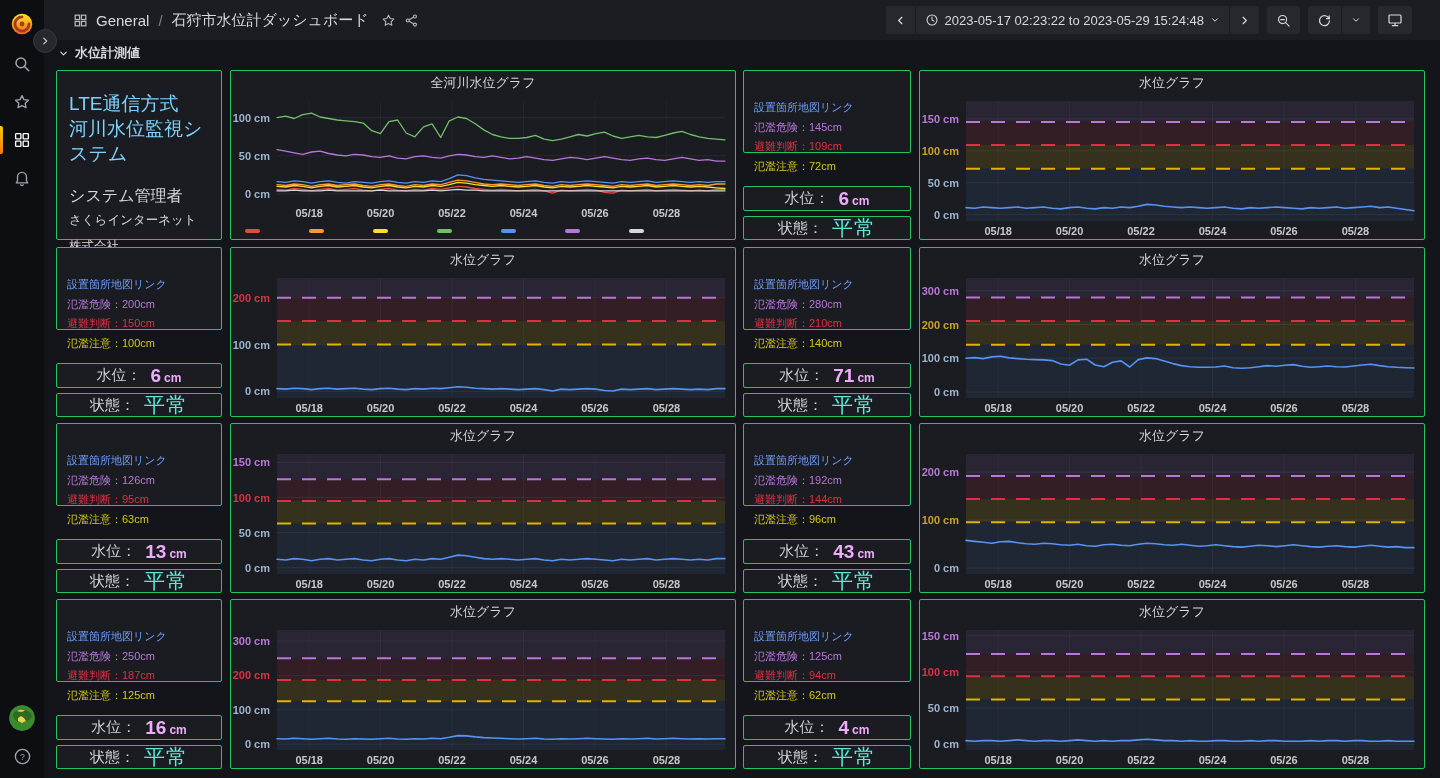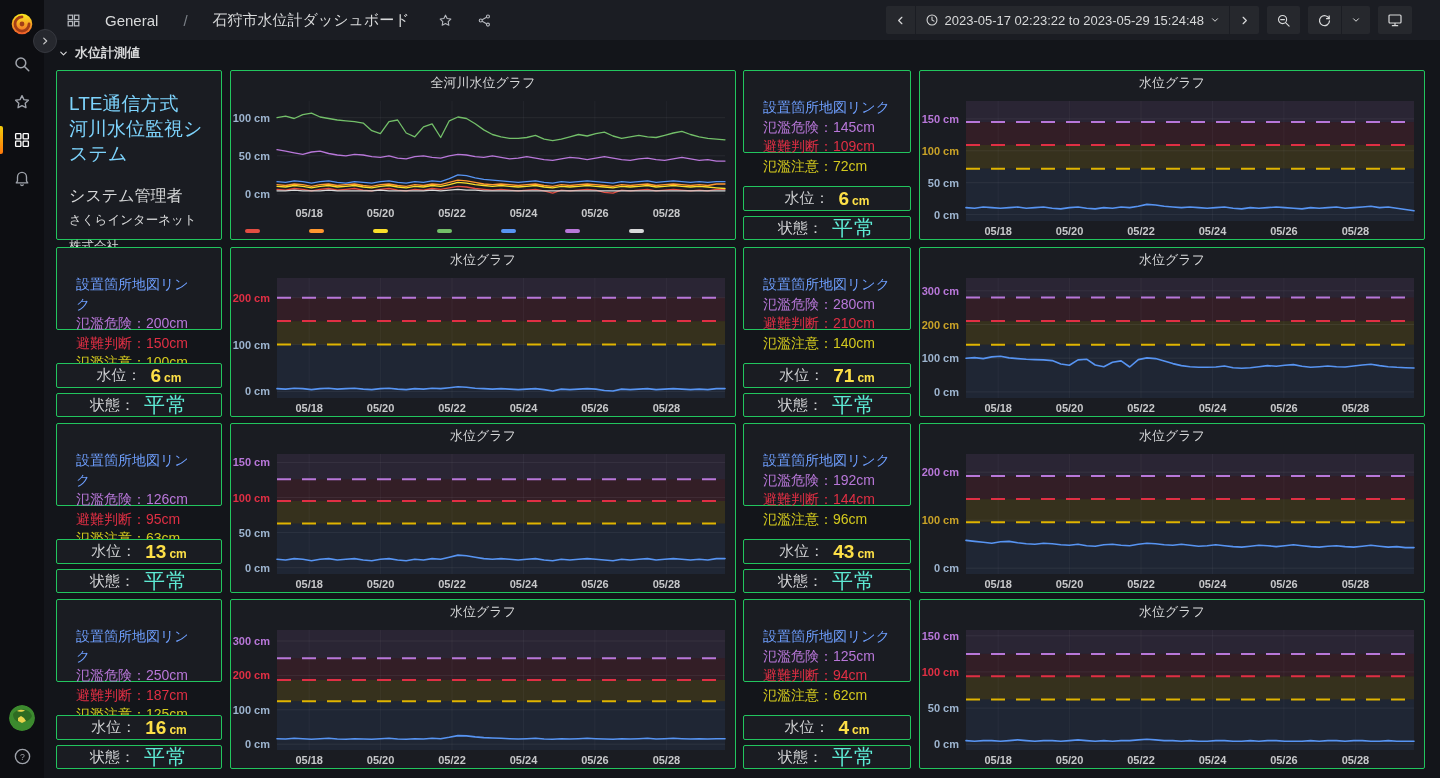--- a/index.html
+++ b/index.html
@@ -13,21 +13,21 @@
   .sidebar{position:absolute;left:0;top:0;width:44px;height:778px;background:#0d0e12;z-index:5}
   .side-icon{position:absolute;left:0;width:44px;height:32px;display:flex;align-items:center;justify-content:center;color:#9fa3ab;cursor:pointer}
   .side-icon svg{display:block}
   .side-icon.active{color:#ffffff}
   .active-bar{position:absolute;left:0;top:2px;width:3px;height:28px;background:linear-gradient(#f2cc0c,#ff780a);border-radius:0 2px 2px 0}
   .expand-btn{position:absolute;left:33px;top:29px;width:22px;height:22px;border-radius:50%;
     background:#26282e;border:1px solid #36383f;color:#c7c8c9;display:flex;align-items:center;justify-content:center;z-index:9;cursor:pointer}
   .avatar{width:26px;height:26px;border-radius:50%;overflow:hidden}
   
   .navbar{position:absolute;left:44px;top:0;width:1396px;height:40px;background:#1b1d23;display:flex;align-items:center;z-index:4}
-  .crumb-wrap{display:flex;align-items:center;gap:24px;padding-left:22px;font-size:15px;font-weight:500;color:#d8d9da}
+  .crumb-wrap{display:flex;align-items:center;gap:8px;padding-left:29px;font-size:15px;font-weight:500;color:#d8d9da}
   .crumb-sep{color:#7b8087;padding:0 1px}
   .nav-ico{color:#b4b7bd;display:flex;align-items:center;cursor:pointer}
   .nav-right{margin-left:auto;display:flex;align-items:center;gap:8px;padding-right:28px}
   .btn-group{display:flex}
   .btn{height:28px;background:#26282d;border:none;color:#d8d9da;display:flex;align-items:center;gap:6px;
        padding:0 9px;font-size:13px;font-weight:500;cursor:pointer;font-family:inherit}
   .btn-group .btn{border-right:1px solid #1b1d23}
   .btn-group .btn:first-child{border-radius:2px 0 0 2px}
   .btn-group .btn:last-child{border-radius:0 2px 2px 0;border-right:none}
   .btn.single{border-radius:2px}
@@ -42,30 +42,30 @@
   .legend{position:absolute;left:14px;bottom:6px;display:flex;gap:49px;align-items:center}
   .legend span{width:15px;height:4px;border-radius:2px;display:block}
   
   .info-panel{padding:20px 12px;line-height:25px}
   .info-h{font-size:19px;font-weight:400;color:#7dd3fc}
   .info-sub{font-size:16px;font-weight:500;margin-top:18px;line-height:23px}
   .info-small{font-size:12.5px;line-height:26px;color:#d8d9da}
   
   .station{position:absolute}
   .station .panel{left:0;right:0}
-  .station-info{top:0;height:83px;padding:27px 19px 0;font-size:14px;line-height:19.5px}
+  .station-info{top:0;height:83px;padding:27px 10px 0;font-size:11px;line-height:19.5px}
   .map-link{color:#6e9fff;display:block;cursor:pointer;text-decoration:none}
   .th-danger{color:#b877d9}
   .th-evac{color:#e02f44}
   .th-caution{color:#d3c91e}
   .stat-1{top:116px;height:25px}
   .stat-2{top:146px;height:24px}
   .stat-panel{display:flex;align-items:center;justify-content:center;gap:9px}
   .stat-label{font-size:15px;color:#cfd0d2}
-  .stat-value-orange{color:#fde047;font-weight:700;font-size:19px}
+  .stat-value-orange{color:#f0abfc;font-weight:700;font-size:19px}
   .stat-value-orange .unit{font-size:12px;margin-left:3px}
   .stat-value-green{color:#5eead4;font-size:21px;letter-spacing:1px}
 </style>
 </head>
 <body>
 
 <aside class="sidebar">
   <div class="side-icon" style="top:8px">
     <svg width="26" height="26" viewBox="0 0 24 24">
       <defs>

